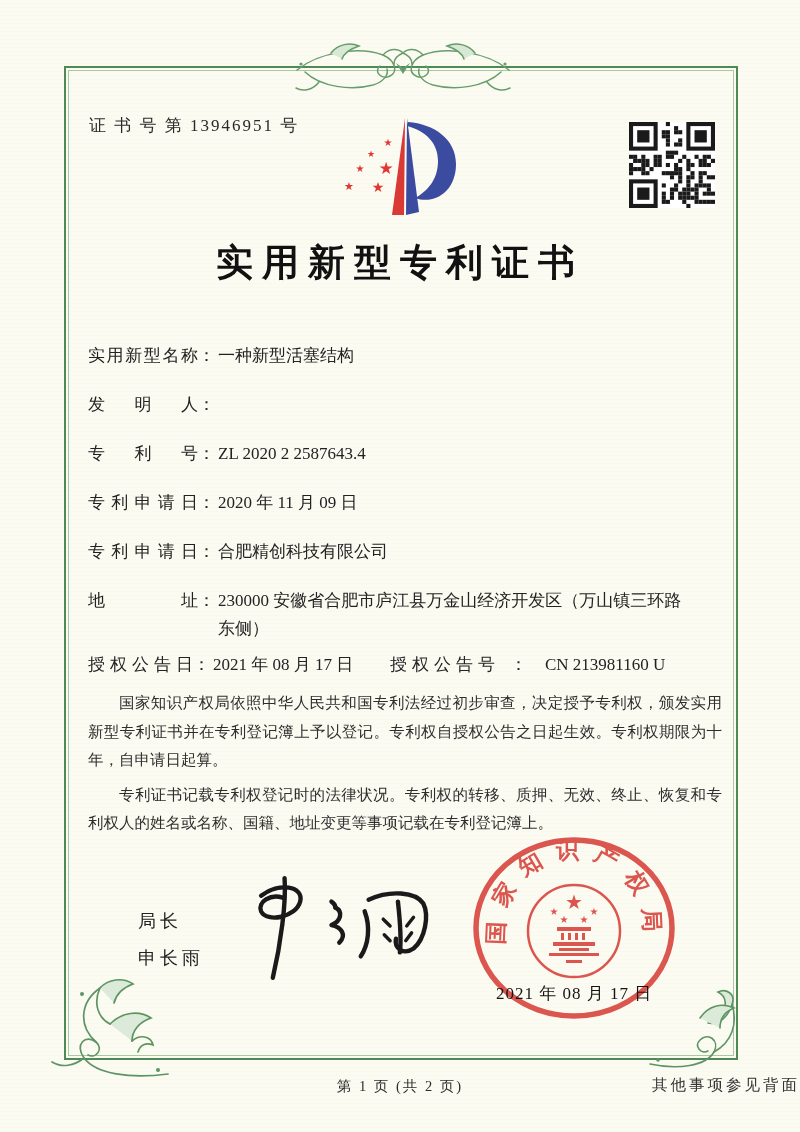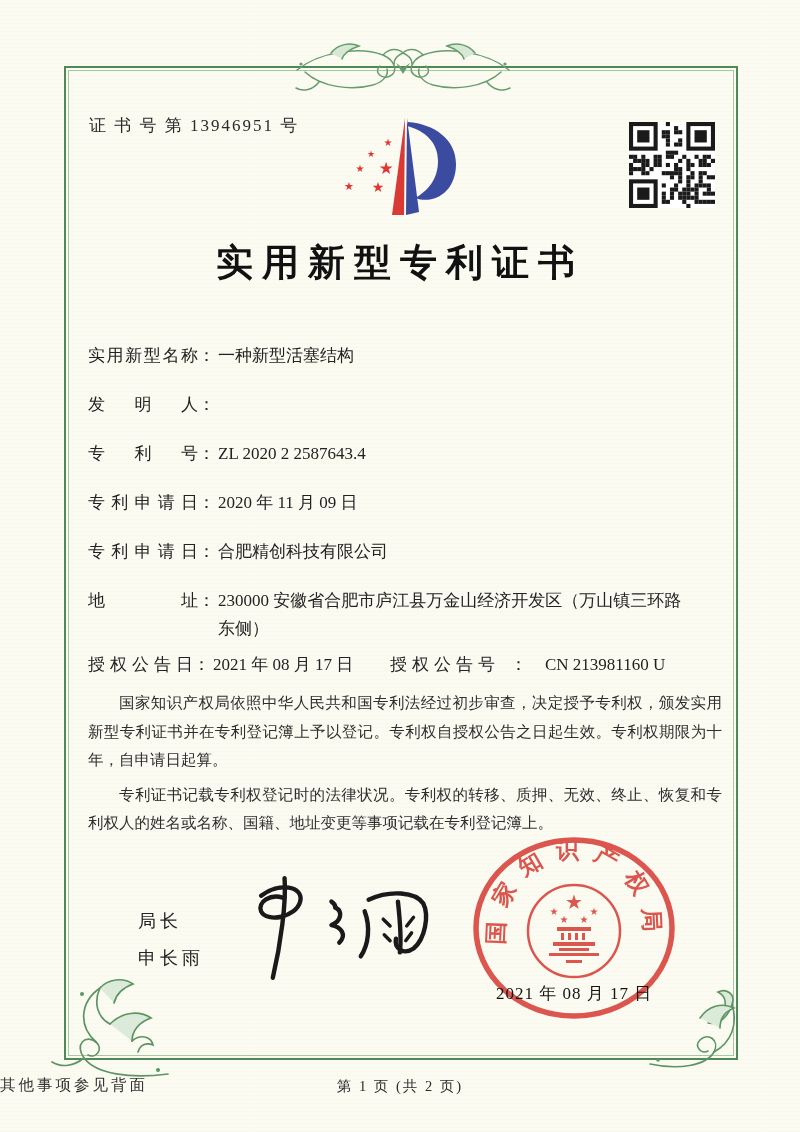--- a/index.html
+++ b/index.html
@@ -27,22 +27,22 @@
   .paras{margin-top:10px;}
   .paras p{margin:0 0 6px 0;font-size:15.5px;line-height:28.5px;text-align:justify;text-indent:2em;color:#2e2e2e;}
   .sign-block{position:absolute;left:110px;top:903px;font-family:Liberation Serif, serif;
               font-size:18px;line-height:37px;letter-spacing:4px;color:#222;margin-left:28px;}
   .signature{position:absolute;left:222px;top:868px;width:215px;height:118px;}
   .seal{position:absolute;left:468px;top:833px;width:212px;height:192px;}
   .seal-date{position:absolute;left:468px;top:982px;width:212px;text-align:center;font-size:17px;
              letter-spacing:1px;color:#141414;}
   .page-num{position:absolute;left:0;right:0;top:1077px;text-align:center;font-size:14.5px;
             letter-spacing:2px;color:#2c2c2c;}
-  .back-note{position:absolute;left:0;right:0;top:1075px;text-align:left;font-size:15.5px;
-             letter-spacing:3px;color:#333;}
+  .back-note{position:absolute;left:0;right:0;top:1075px;text-align:right;font-size:15.5px;
+             letter-spacing:3px;color:#333;padding-left:45px;}
   .orn-top{position:absolute;left:293px;top:42px;width:220px;height:55px;}
   .orn-bl{position:absolute;left:38px;top:978px;width:135px;height:102px;}
   .orn-br{position:absolute;left:648px;top:988px;width:100px;height:85px;}
 </style>
 </head>
 <body>
 
 <div class="page">
 
   <div class="frame">

